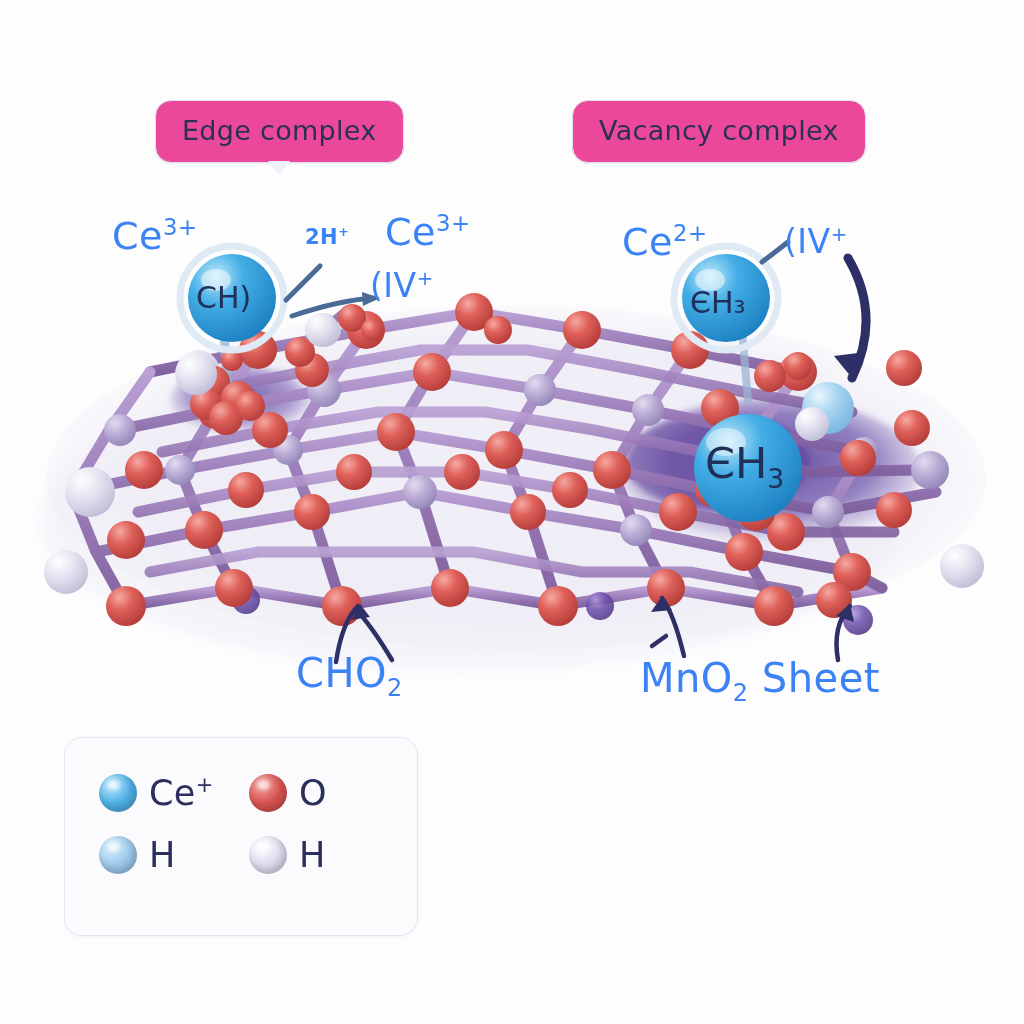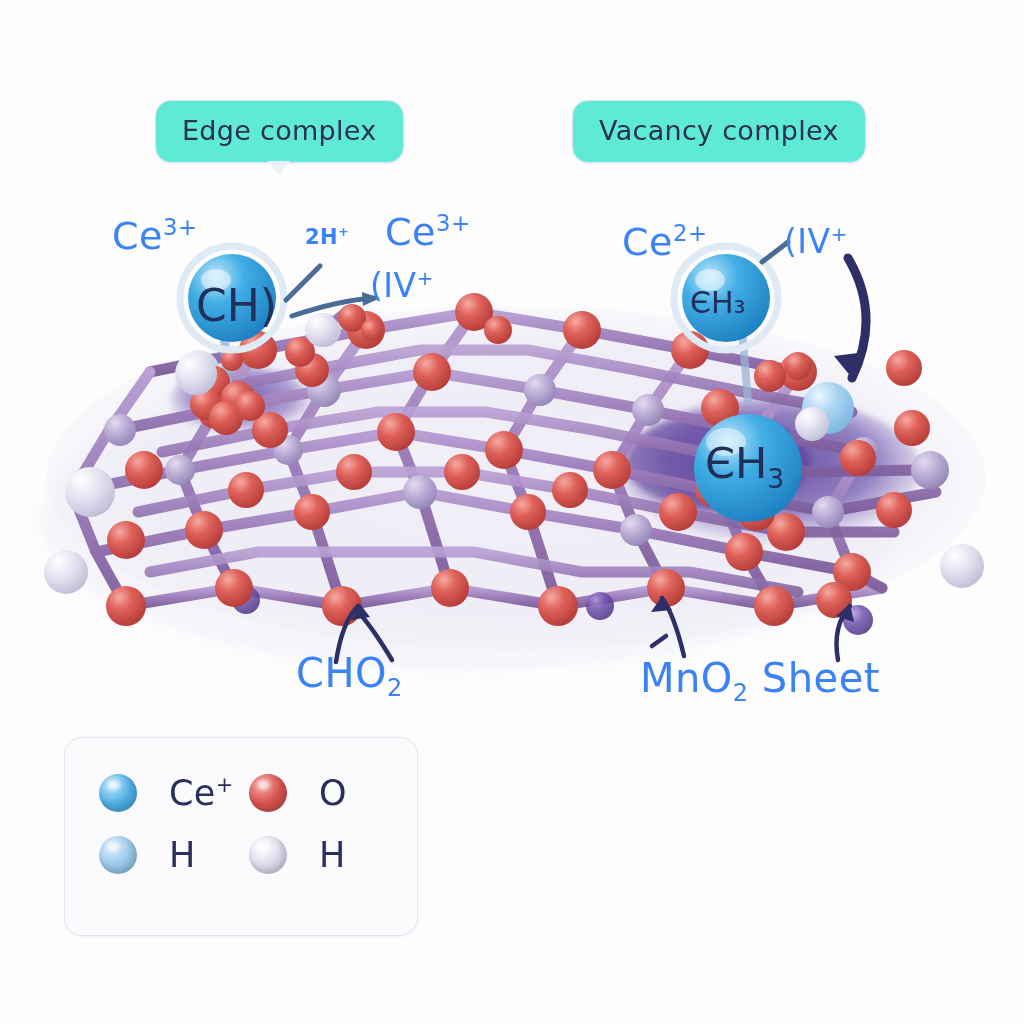--- a/index.html
+++ b/index.html
@@ -8,21 +8,21 @@
     background:#fdfdfe;
     font-family:"DejaVu Sans", sans-serif;
     overflow:hidden;position:relative;
   }
   #stage{position:absolute;inset:0;}
   svg.layer{position:absolute;left:0;top:0;width:1024px;height:1024px;}
 
   
   .pill{
     position:absolute;
-    background:#5eead4;
+    background:#ec4899;
     border:1px solid #dfe3f0;
     border-radius:16px;
     color:#2b3055;
     font-size:27px;
     letter-spacing:.3px;
     padding:14px 26px 16px 26px;
     white-space:nowrap;
     box-shadow:0 1px 2px rgba(40,45,90,.07);
   }
   .pill .tail{
@@ -53,21 +53,21 @@
   #t-iv-left   {left:370px;top:266px;}
   #t-ce2       {left:622px;top:220px;}
   #t-iv-right  {left:784px;top:222px;}
   #t-cho2      {left:296px;top:650px;font-size:40px;}
   #t-mno2      {left:640px;top:655px;font-size:40px;}
 
   
   .sphere-label{
     position:absolute;
     color:#20305a;
-    font-size:44px;
+    font-size:30px;
     white-space:nowrap;
     pointer-events:none;
   }
   .sphere-label sub{font-size:.62em;vertical-align:sub;}
   #lbl-edge-sphere{left:196px;top:280px;}
   #lbl-vac-sphere-top{left:690px;top:285px;font-size:30px;}
   #lbl-vac-sphere-big{left:705px;top:438px;font-size:43px;}
 
   
   #legend{
@@ -79,21 +79,21 @@
     box-shadow:0 1px 3px rgba(45,50,95,.05);
   }
   .legend-grid{
     position:absolute;inset:0;
     padding:24px 0 0 34px;
     display:grid;
     grid-template-columns:150px 150px;
     grid-auto-rows:62px;
     align-items:center;
   }
-  .legend-item{display:flex;align-items:center;gap:32px;}
+  .legend-item{display:flex;align-items:center;gap:12px;}
   .legend-dot{
     width:38px;height:38px;border-radius:50%;
     flex:0 0 38px;
     position:relative;
   }
   .legend-dot::after{
     content:"";position:absolute;left:22%;top:16%;
     width:32%;height:26%;border-radius:50%;
     background:rgba(255,255,255,.72);
     filter:blur(2px);

